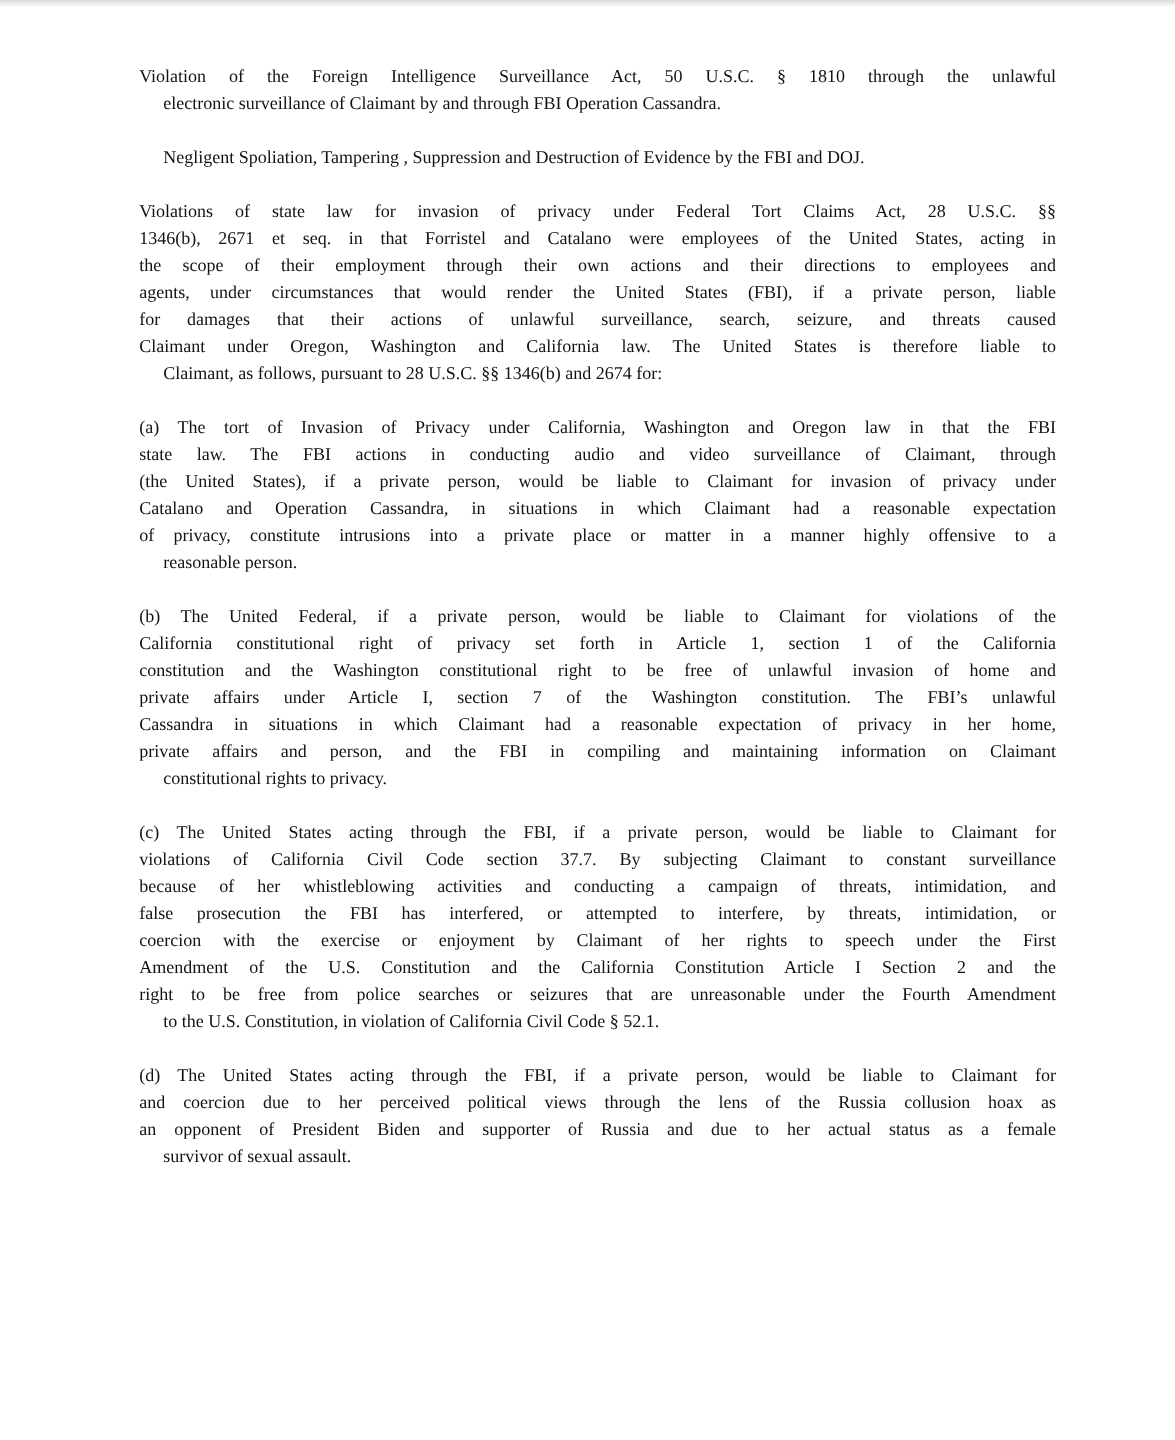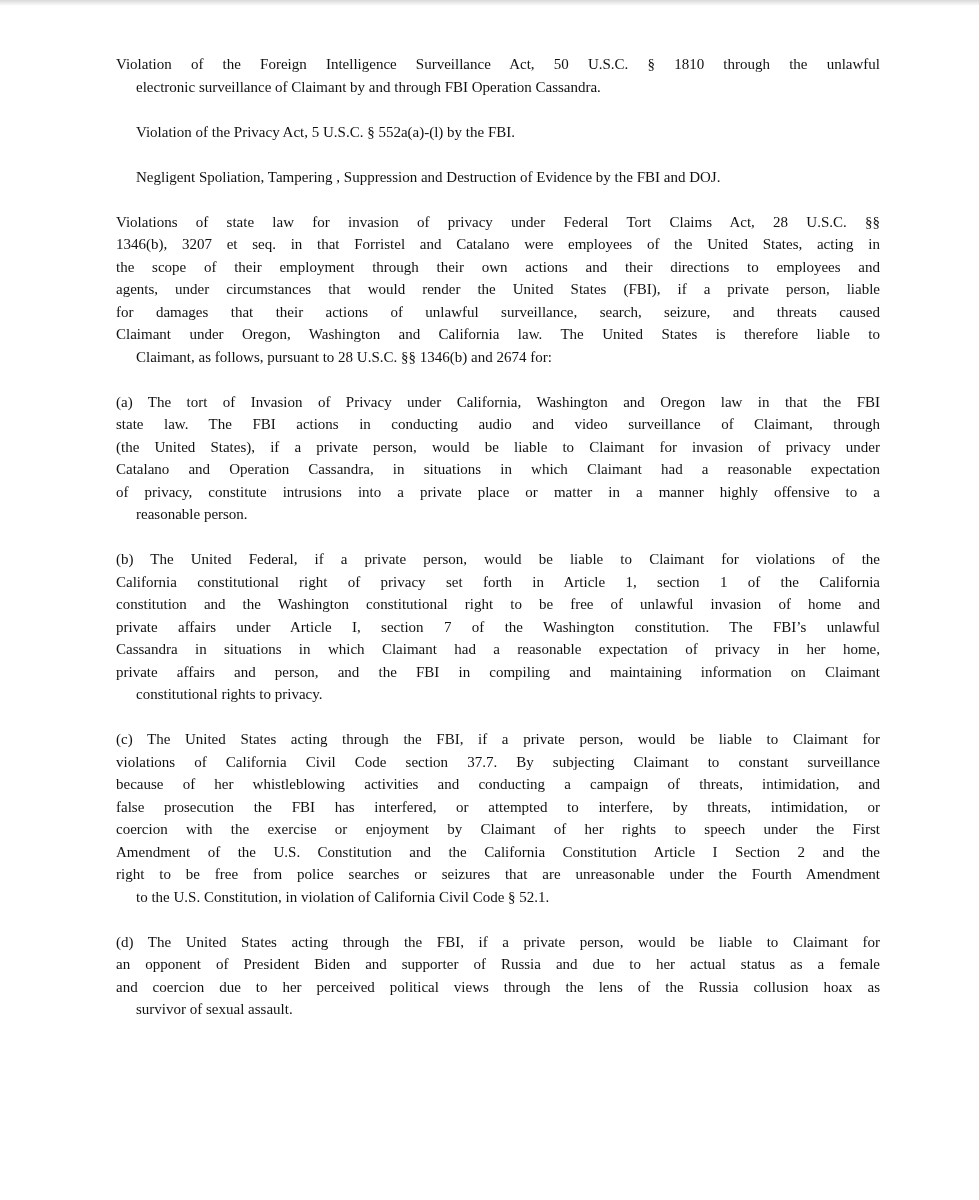--- a/index.html
+++ b/index.html
@@ -28,28 +28,25 @@
 <body>
 
 <div class="top-shadow"></div>
 
 <div class="page" id="page">
     <div class="para">
       <div class="line"><span class="line-inner">Violation of the Foreign Intelligence Surveillance Act, 50 U.S.C. § 1810 through the unlawful</span></div>
       <div class="line last"><span class="line-inner">electronic surveillance of Claimant by and through FBI Operation Cassandra.</span></div>
     </div>
     <div class="para">
-      <div class="line last"><span class="line-inner">Violation of the Privacy Act, 5 U.S.C. § 552a(a)-(l) by the FBI.</span></div>
-    </div>
-    <div class="para">
       <div class="line last"><span class="line-inner">Negligent Spoliation, Tampering , Suppression and Destruction of Evidence by the FBI and DOJ.</span></div>
     </div>
     <div class="para">
       <div class="line"><span class="line-inner">Violations of state law for invasion of privacy under Federal Tort Claims Act, 28 U.S.C. §§</span></div>
-      <div class="line"><span class="line-inner">1346(b), 3207 et seq. in that Forristel and Catalano were employees of the United States, acting in</span></div>
+      <div class="line"><span class="line-inner">1346(b), 2671 et seq. in that Forristel and Catalano were employees of the United States, acting in</span></div>
       <div class="line"><span class="line-inner">the scope of their employment through their own actions and their directions to employees and</span></div>
       <div class="line"><span class="line-inner">agents, under circumstances that would render the United States (FBI), if a private person, liable</span></div>
       <div class="line"><span class="line-inner">for damages that their actions of unlawful surveillance, search, seizure, and threats caused</span></div>
       <div class="line"><span class="line-inner">Claimant under Oregon, Washington and California law. The United States is therefore liable to</span></div>
       <div class="line last"><span class="line-inner">Claimant, as follows, pursuant to 28 U.S.C. §§ 1346(b) and 2674 for:</span></div>
     </div>
     <div class="para">
       <div class="line"><span class="line-inner">(a) The tort of Invasion of Privacy under California, Washington and Oregon law in that the FBI</span></div>
       <div class="line"><span class="line-inner">state law. The FBI actions in conducting audio and video surveillance of Claimant, through</span></div>
       <div class="line"><span class="line-inner">(the United States), if a private person, would be liable to Claimant for invasion of privacy under</span></div>
@@ -71,17 +68,17 @@
       <div class="line"><span class="line-inner">violations of California Civil Code section 37.7. By subjecting Claimant to constant surveillance</span></div>
       <div class="line"><span class="line-inner">because of her whistleblowing activities and conducting a campaign of threats, intimidation, and</span></div>
       <div class="line"><span class="line-inner">false prosecution the FBI has interfered, or attempted to interfere, by threats, intimidation, or</span></div>
       <div class="line"><span class="line-inner">coercion with the exercise or enjoyment by Claimant of her rights to speech under the First</span></div>
       <div class="line"><span class="line-inner">Amendment of the U.S. Constitution and the California Constitution Article I Section 2 and the</span></div>
       <div class="line"><span class="line-inner">right to be free from police searches or seizures that are unreasonable under the Fourth Amendment</span></div>
       <div class="line last"><span class="line-inner">to the U.S. Constitution, in violation of California Civil Code § 52.1.</span></div>
     </div>
     <div class="para">
       <div class="line"><span class="line-inner">(d) The United States acting through the FBI, if a private person, would be liable to Claimant for</span></div>
+      <div class="line"><span class="line-inner">and coercion due to her perceived political views through the lens of the Russia collusion hoax as</span></div>
       <div class="line"><span class="line-inner">an opponent of President Biden and supporter of Russia and due to her actual status as a female</span></div>
-      <div class="line"><span class="line-inner">and coercion due to her perceived political views through the lens of the Russia collusion hoax as</span></div>
       <div class="line last"><span class="line-inner">survivor of sexual assault.</span></div>
     </div>
   </div>
 
 </body></html>

